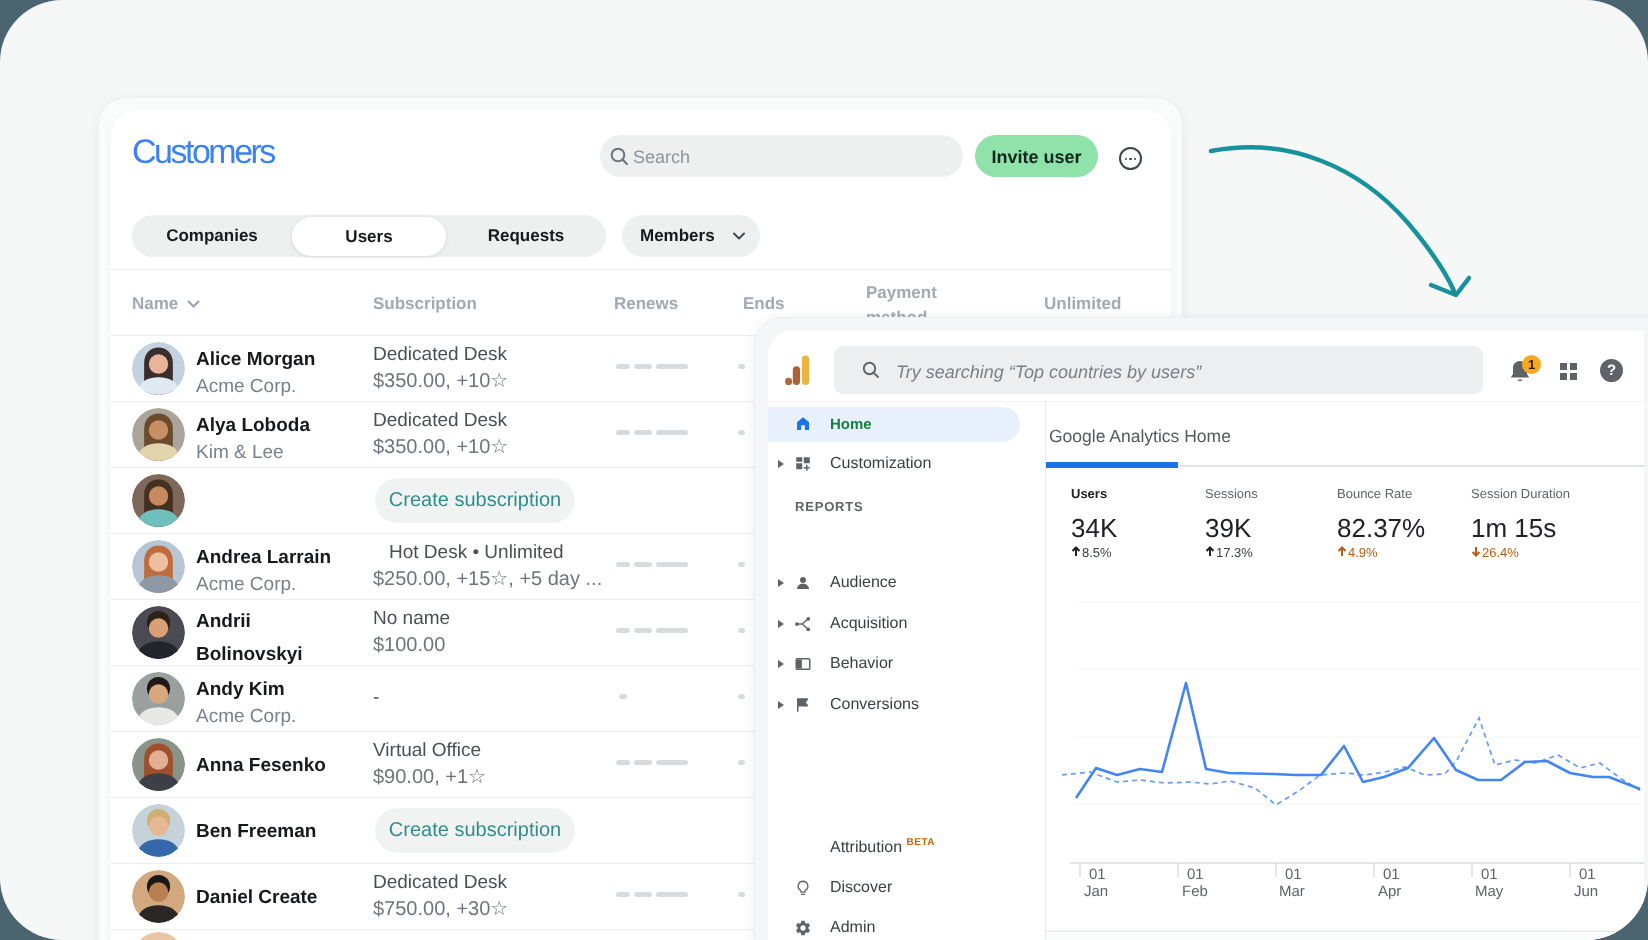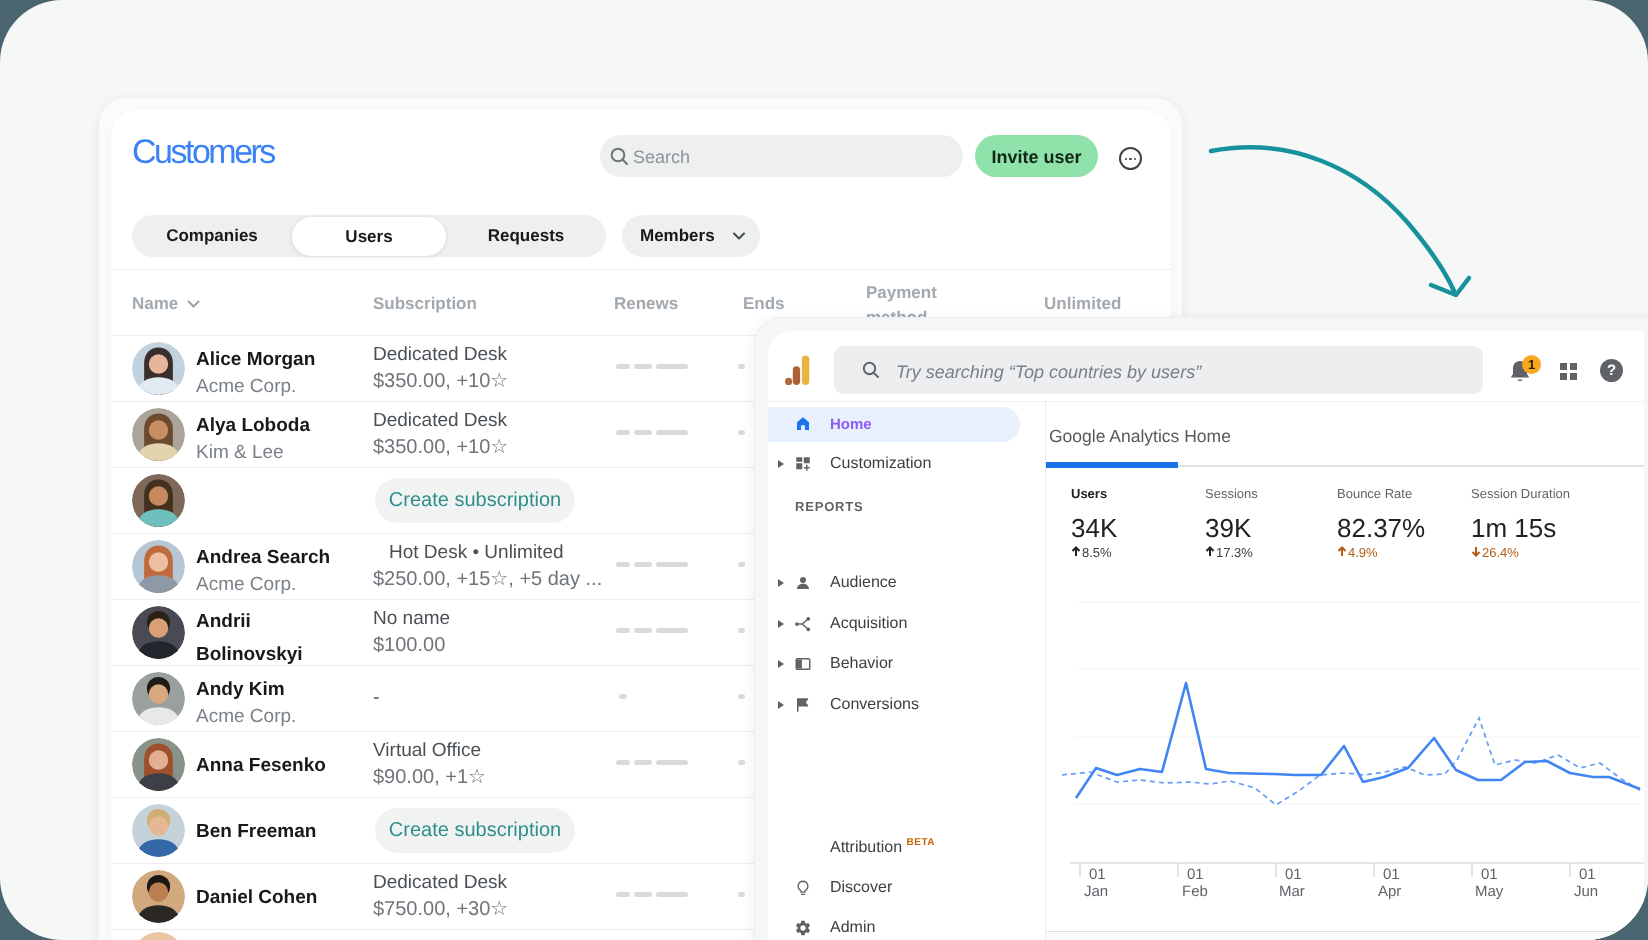--- a/index.html
+++ b/index.html
@@ -183,21 +183,21 @@
                 <circle cx="24" cy="24" r="24"></circle>
               </clipPath>
             </defs>
             <g clip-path="url(#clip3)">
               <rect width="48" height="48" fill="#b7c6d4"></rect>
               <path d="M11,48 L11,19 C11,10 17,5 24,5 C31,5 37,10 37,19 L37,48 Z" fill="#c06b3e"></path>
               <circle cx="24" cy="20" r="8.8" fill="#edc0a2"></circle>
               <path d="M3,48 C6,36 14,32 24,32 C34,32 42,36 45,48 Z" fill="#8d9aa6"></path>
             </g>
           </svg>
-          <div class="nm" style="top:12px;">Andrea Search</div>
+          <div class="nm" style="top:12px;">Andrea Larrain</div>
           <div class="co" style="top:39px;">Acme Corp.</div>
           <div class="s1" style="top:7px;margin-left:16px;">Hot Desk • Unlimited</div>
           <div class="s2" style="top:33px;">$250.00, +15☆, +5 day ...</div>
           <div class="dash" style="left:505px; top:29px; width:13.5px;"></div>
           <div class="dash" style="left:523px; top:29px; width:18px;"></div>
           <div class="dash" style="left:545px; top:29px; width:32px;"></div>
           <div class="dash" style="left:627px; top:29px; width:6.5px;"></div>
         </div>
         <div class="divider" style="top:489px;"></div>
         <div class="row" style="top:489px;">
@@ -292,21 +292,21 @@
                 <circle cx="24" cy="24" r="24"></circle>
               </clipPath>
             </defs>
             <g clip-path="url(#clip8)">
               <rect width="48" height="48" fill="#d2a97e"></rect>
               <circle cx="24" cy="15" r="10.5" fill="#1c1714"></circle>
               <circle cx="24" cy="20" r="8.8" fill="#b97f50"></circle>
               <path d="M3,48 C6,36 14,32 24,32 C34,32 42,36 45,48 Z" fill="#2a2724"></path>
             </g>
           </svg>
-          <div class="nm" style="top:22px;">Daniel Cohen</div>
+          <div class="nm" style="top:22px;">Daniel Create</div>
           <div class="s1" style="top:7px;">Dedicated Desk</div>
           <div class="s2" style="top:33px;">$750.00, +30☆</div>
           <div class="dash" style="left:505px; top:29px; width:13.5px;"></div>
           <div class="dash" style="left:523px; top:29px; width:18px;"></div>
           <div class="dash" style="left:545px; top:29px; width:32px;"></div>
           <div class="dash" style="left:627px; top:29px; width:6.5px;"></div>
         </div>
         <div class="divider" style="top:819px;"></div>
         <div class="row" style="top:819px;">
           <svg class="av" style="top:3px;" viewBox="0 0 48 48">
@@ -351,21 +351,21 @@
     </svg>
 
     <div class="abs" style="left:832px; top:28px; width:23px; height:23px; border-radius:50%; background:#5f6368; color:#fff; text-align:center; line-height:23px; font-size:15px; font-weight:700;">?</div>
     <div class="topline"></div>
 
     <div id="homepill"></div>
     <div class="sb-item" style="top:77px;">
       <svg class="icon" width="18" height="18" viewBox="0 0 24 24">
           <path d="M12 3 L4 9.8 V20 h5.5 v-6.5 h5 V20 H20 V9.8 Z" fill="#1a73e8"></path>
         </svg>
-      <span class="lbl" style="color:#8b5cf6; font-weight:700; font-size:15px;">Home</span>
+      <span class="lbl" style="color:#15803d; font-weight:700; font-size:15px;">Home</span>
     </div>
     <div class="sb-item" style="top:117px;">
       <span class="tri"></span>
       <svg class="icon" width="18" height="18" viewBox="0 0 24 24">
           <path d="M3 3 h8 v6 h-8 Z M13 3 h8 v8 h-8 Z M3 11 h8 v8 h-8 Z" fill="#5f6368"></path>
           <path d="M17 13 v8 M13 17 h8" stroke="#5f6368" stroke-width="2"></path>
         </svg>
       <span class="lbl">Customization</span>
     </div>
     <div class="reports">REPORTS</div>

